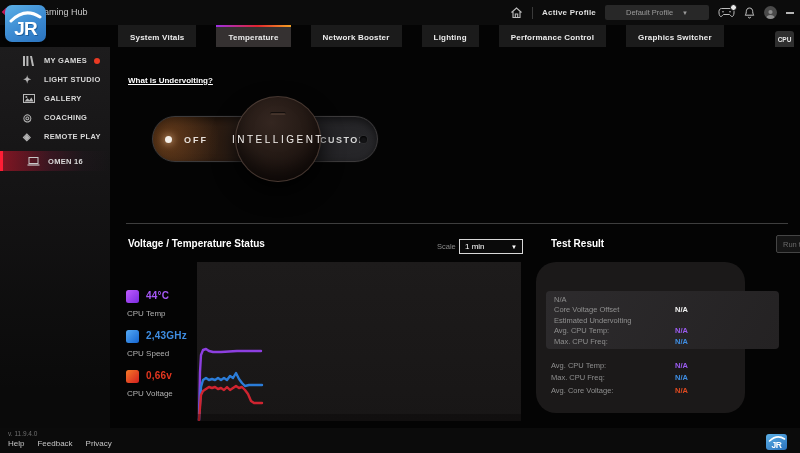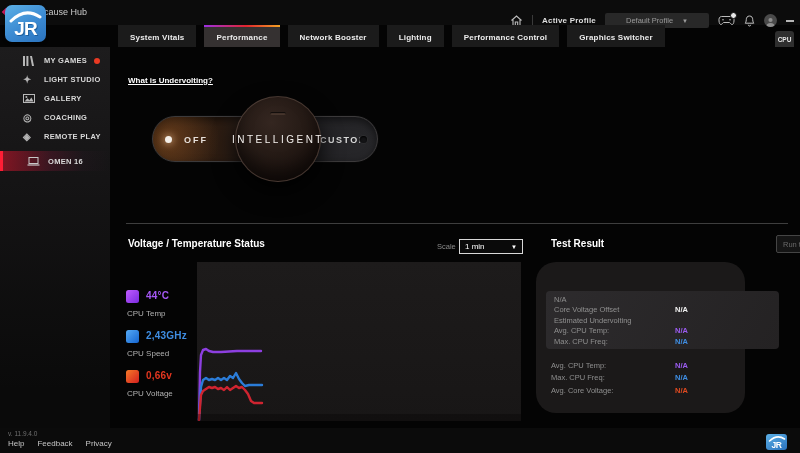--- a/index.html
+++ b/index.html
@@ -3,40 +3,40 @@
 <meta charset="utf-8">
 <style>
   html,body{margin:0;padding:0;background:#000;}
   body{width:800px;height:453px;overflow:hidden;font-family:"Liberation Sans",sans-serif;}
   .window{position:relative;width:800px;height:453px;background:#040404;overflow:hidden;}
 
   
   .topbar{position:absolute;top:0;left:0;width:800px;height:25px;background:#0c0c0c;}
   .omen-diamond{position:absolute;left:3px;top:9px;width:6px;height:6px;background:#d81b60;transform:rotate(45deg);}
   .app-title{position:absolute;left:44px;top:7px;font-size:9px;color:#c9c9c9;}
-  .top-right{position:absolute;right:6px;top:0;height:25px;display:flex;align-items:center;gap:9px;margin-top:8px;}
+  .top-right{position:absolute;right:6px;top:0;height:25px;display:flex;align-items:center;gap:9px;}
   .tb-divider{width:1px;height:12px;background:#3a3a3a;}
   .active-profile{font-size:8px;font-weight:bold;color:#dedede;letter-spacing:.2px;}
   .profile-dd{width:62px;height:15px;background:#282828;border-radius:2px;display:flex;align-items:center;justify-content:space-between;padding:0 21px;color:#9b9b9b;font-size:7.5px;}
   .profile-dd .chev{font-size:6px;color:#9b9b9b;}
   .icon-btn{display:flex;align-items:center;justify-content:center;position:relative;}
   .notif-dot{position:absolute;right:-2px;top:-3px;width:5px;height:5px;border-radius:50%;background:#e8e8e8;border:1px solid #0c0c0c;}
   .avatar{width:13px;height:13px;border-radius:50%;background:#4a4a4a;overflow:hidden;display:flex;align-items:flex-end;justify-content:center;}
   .minimize{width:8px;height:2px;background:#b5b5b5;}
 
   
   .jr-logo{position:absolute;left:5px;top:5px;width:41px;height:37px;border-radius:7px;background:linear-gradient(150deg,#5cb0e6 0%,#3b8ad2 55%,#2a72bd 100%);box-shadow:0 1px 3px rgba(0,0,0,.6);z-index:30;}
   .jr-logo .jr-text{position:absolute;left:0;right:0;bottom:2px;text-align:center;font-size:19px;font-weight:bold;color:#fff;text-shadow:1px 1px 0 #1d5f9d;letter-spacing:-1px;}
   .jr-logo svg{position:absolute;left:3px;top:3px;}
   .jr-logo-small{position:absolute;left:766px;top:434px;width:21px;height:16px;border-radius:3px;background:linear-gradient(150deg,#5cb0e6,#2a72bd);z-index:30;}
   .jr-logo-small .jr-text{position:absolute;left:0;right:0;bottom:0px;text-align:center;font-size:8.5px;font-weight:bold;color:#fff;letter-spacing:-.5px;}
   .jr-logo-small svg{position:absolute;left:2px;top:1px;}
 
   
-  .tabbar{position:absolute;left:118px;top:25px;display:flex;gap:8px;z-index:5;}
+  .tabbar{position:absolute;left:118px;top:25px;display:flex;gap:20px;z-index:5;}
   .tab{height:22px;background:#1b1b1b;color:#ececec;font-size:8px;font-weight:bold;padding:0 12px;display:flex;align-items:center;border-top:2px solid transparent;box-sizing:border-box;letter-spacing:.2px;}
   .tab.active{background:#353131;border-top:2px solid;border-image:linear-gradient(90deg,#9b30e8 0%,#e1252f 55%,#f5a623 100%) 1;}
   .cpu-badge{position:absolute;left:775px;top:31px;width:19px;height:16px;background:#2f2f2f;border-radius:3px 3px 0 0;color:#e6e6e6;font-size:6.5px;font-weight:bold;display:flex;align-items:center;justify-content:center;z-index:5;}
 
   
   .sidebar{position:absolute;left:0;top:47px;width:110px;height:381px;background:linear-gradient(180deg,#1d1c1d 0%,#151415 35%,#0a0a0a 90%);padding-top:4px;box-sizing:border-box;}
   .side-item{display:flex;align-items:center;height:19px;padding-left:23px;color:#d8d8d8;font-size:7.5px;font-weight:bold;letter-spacing:.3px;box-sizing:border-box;}
   .s-icon{width:14px;margin-right:7px;color:#b4b4b4;font-size:10px;line-height:10px;display:flex;align-items:center;}
   .s-badge{margin-left:auto;margin-right:10px;width:6px;height:6px;border-radius:50%;background:#ea3a23;}
   .side-item.active{margin-top:5px;height:20px;border-left:3px solid #ff1e35;padding-left:24px;background:linear-gradient(90deg,rgba(214,22,45,.55) 0%,rgba(130,24,56,.30) 45%,rgba(62,26,48,.14) 75%,rgba(0,0,0,0) 100%);}
@@ -96,21 +96,21 @@
   .footer-links span{cursor:pointer;}
   .warn-ribbon{position:absolute;left:330px;top:6px;width:470px;height:17px;background:#1a1a1a;color:#8c8c8c;font-size:7.5px;line-height:17px;padding-left:10px;box-sizing:border-box;}
 </style>
 </head>
 <body>
 
 <div class="window">
 
   <div class="topbar">
     <span class="omen-diamond"></span>
-    <span class="app-title">cause Hub</span>
+    <span class="app-title">aming Hub</span>
     <div class="top-right">
       <span class="icon-btn">
         <svg width="13" height="12" viewBox="0 0 13 12">
             <path d="M1.5 5.5 L6.5 1 L11.5 5.5 M3 4.8 V10.5 H10 V4.8 M5.3 10.5 V7 H7.7 V10.5" fill="none" stroke="#bdbdbd" stroke-width="1.1"></path>
           </svg>
       </span>
       <span class="tb-divider"></span>
       <span class="active-profile">Active Profile</span>
       <span class="profile-dd">
         <span>Default Profile</span>
@@ -142,21 +142,21 @@
 
   <div class="jr-logo">
     <svg width="35" height="15" viewBox="0 0 35 15">
         <path d="M3 13 Q17 -1 32 9" fill="none" stroke="#fff" stroke-width="3" stroke-linecap="round"></path>
       </svg>
     <span class="jr-text">JR</span>
   </div>
 
   <div class="tabbar">
       <div class="tab">System Vitals</div>
-      <div class="tab active">Performance</div>
+      <div class="tab active">Temperature</div>
       <div class="tab">Network Booster</div>
       <div class="tab">Lighting</div>
       <div class="tab">Performance Control</div>
       <div class="tab">Graphics Switcher</div>
     </div>
   <div class="cpu-badge">CPU</div>
 
   <div class="sidebar">
       <div class="side-item">
         <span class="s-icon">

